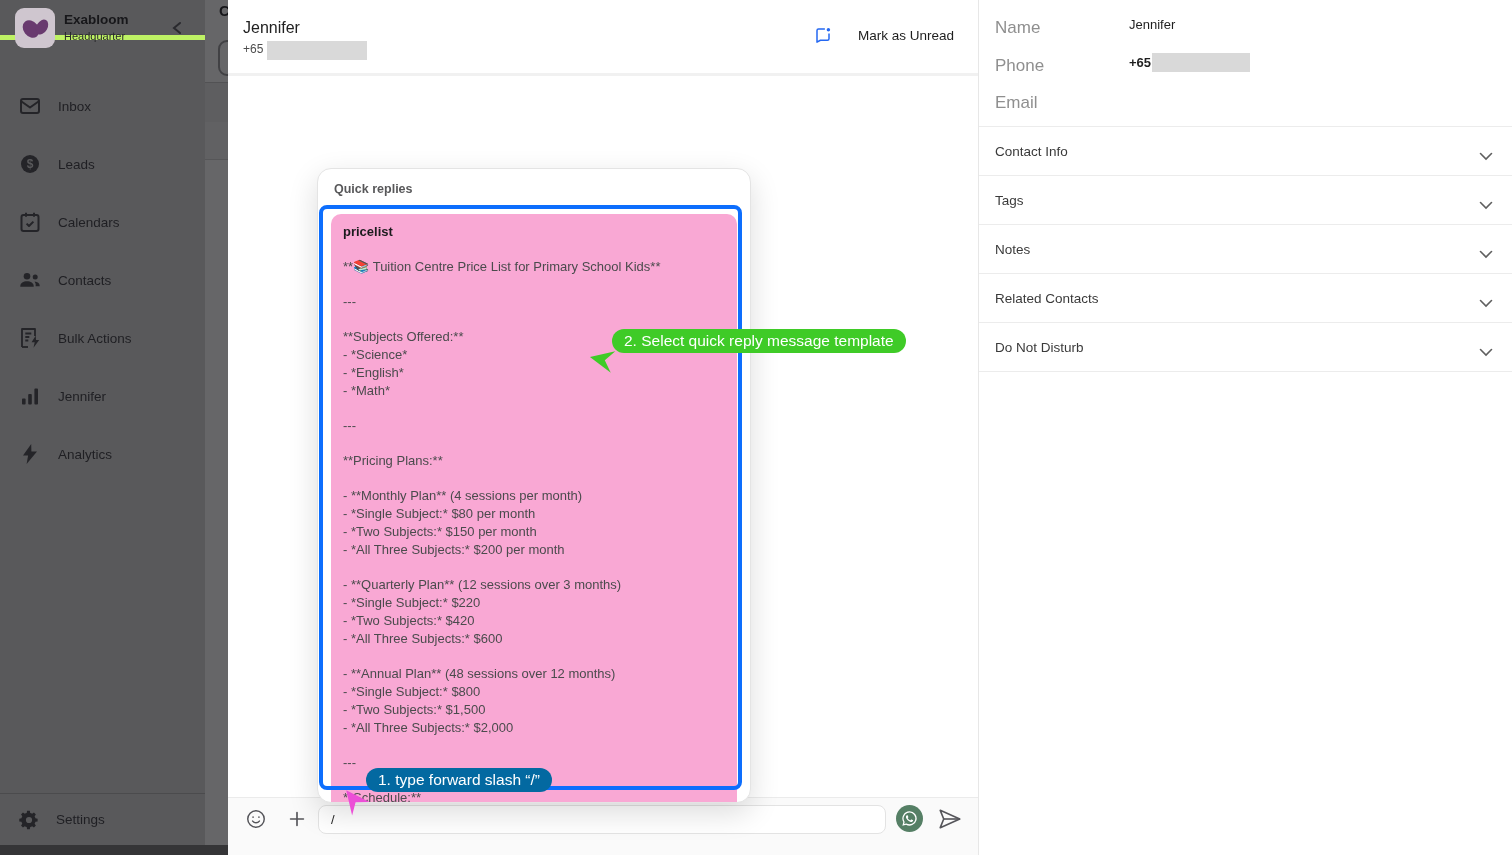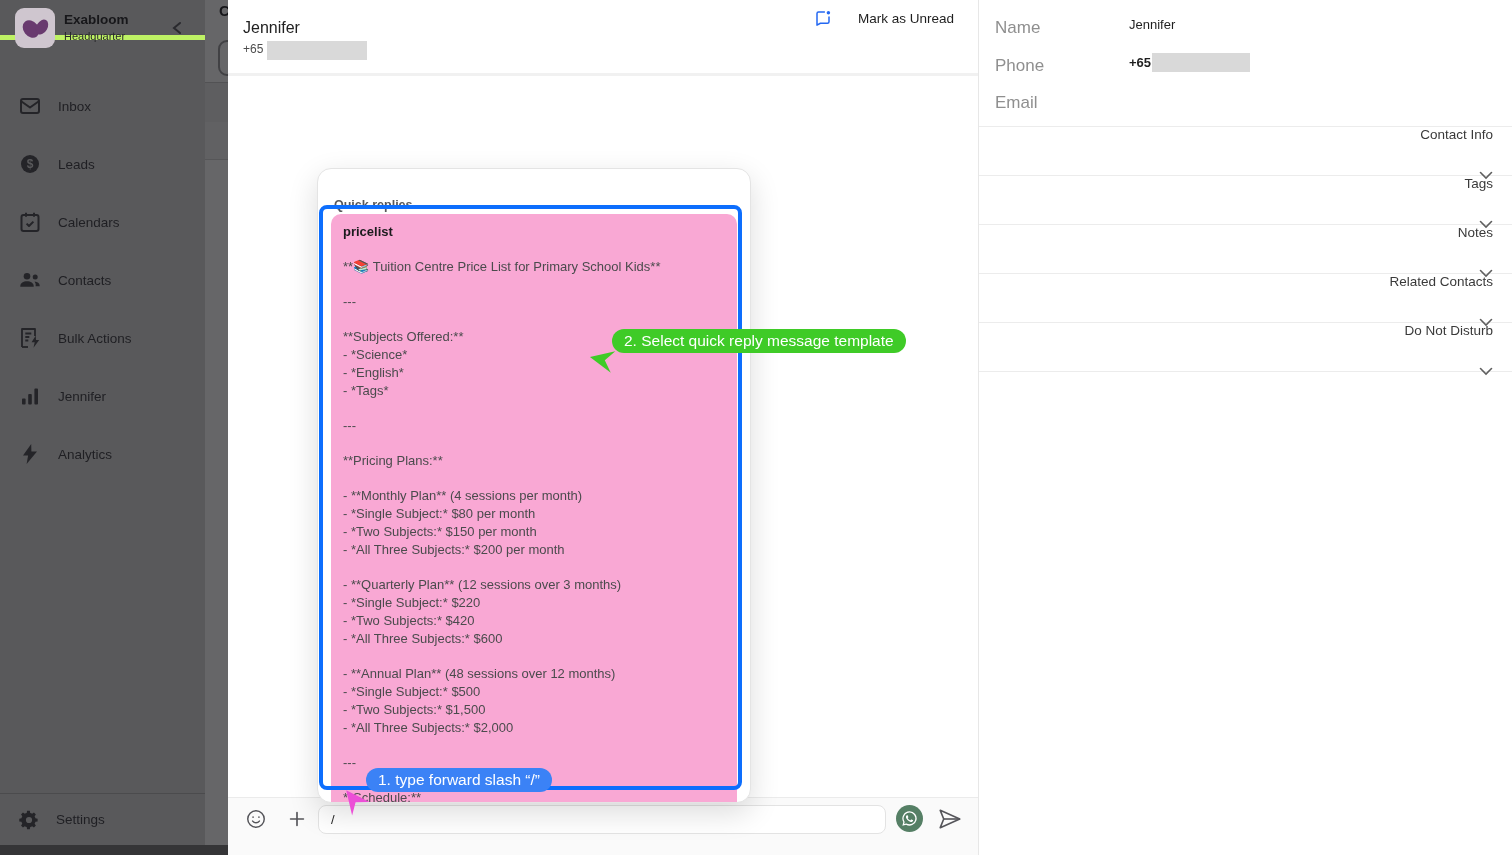--- a/index.html
+++ b/index.html
@@ -31,39 +31,39 @@
   .sliver-row1 { position:absolute; left:0; top:82px; width:23px; height:40px; background:#5E5E60; border-top:1px solid #525254; }
   .sliver-row2 { position:absolute; left:0; top:122px; width:23px; height:38px; background:#616163; border-bottom:1px solid #565658; }
   .dark-band { left:0; top:845px; width:228px; height:10px; background:#353537; z-index:2; }
 
   
   .chat { left:228px; top:0; width:750px; height:855px; background:#fff; z-index:2; }
   .chat-header { position:absolute; left:0; top:0; width:750px; height:76px; background:#fff; border-bottom:3px solid #F1F1F1; }
   .contact-name { position:absolute; left:15px; top:19px; font-size:16px; font-weight:500; color:#212121; }
   .phone-row { position:absolute; left:15px; top:42px; font-size:12px; color:#4D4D4D; }
   .phone-redact { position:absolute; left:39px; top:41px; width:100px; height:19px; background:#D9D9D9; }
-  .unread-btn { position:absolute; right:24px; top:9px; display:flex; align-items:center; gap:26px; cursor:pointer; }
+  .unread-btn { position:absolute; right:24px; top:26px; display:flex; align-items:center; gap:26px; cursor:pointer; }
   .unread-btn .ic { width:18px; height:18px; }
   .unread-btn .lbl { font-size:13.5px; color:#1E1E1E; }
 
   
   .composer { position:absolute; left:0; top:797px; width:750px; height:58px; background:#FAFAFA; border-top:1px solid #EBEBEB; }
   .emoji-btn { position:absolute; left:17px; top:10px; width:22px; height:22px; color:#55555A; cursor:pointer; }
   .plus-btn  { position:absolute; left:58px; top:10px; width:22px; height:22px; color:#55555A; cursor:pointer; }
   .msg-input { position:absolute; left:90px; top:7px; width:568px; height:29px; border:1px solid #E3E3E3; border-radius:8px;
                background:#fff; font-family:"Liberation Sans",sans-serif; font-size:13px; color:#1F1F1F; padding:0 12px; outline:none; }
   .wa-badge { position:absolute; left:668px; top:7px; width:27px; height:27px; border-radius:50%; background:#557F65;
               display:flex; align-items:center; justify-content:center; cursor:pointer; }
   .wa-badge svg { width:19px; height:19px; }
   .send-btn { position:absolute; left:709px; top:8px; width:26px; height:26px; color:#55555A; cursor:pointer; }
 
   
   .qr-popup { left:317px; top:168px; width:434px; height:635px; background:#fff; border:1px solid #E4E4E4; border-radius:14px;
               box-shadow:0 10px 30px rgba(0,0,0,.14); overflow:hidden; z-index:3; }
-  .qr-title { position:absolute; left:16px; top:29px; font-size:12.5px; font-weight:bold; color:#58585A; }
+  .qr-title { position:absolute; left:16px; top:13px; font-size:12.5px; font-weight:bold; color:#58585A; }
   .qr-card { position:absolute; left:13px; top:45px; width:406px; background:#f9a8d4; border-radius:10px; padding:9px 12px; }
   .tpl-name { height:18px; line-height:18px; font-size:13px; font-weight:bold; color:#1B1B1D; }
   .tpl-line { height:18px; line-height:18px; font-size:13px; color:#4B4B4D; white-space:nowrap; overflow:hidden; }
   .tpl-line.blank { height:17px; }
   .qr-highlight { left:319px; top:205px; width:423px; height:585px; border:4px solid #0D6EFD; border-radius:8px;
                   z-index:4; pointer-events:none; background:transparent; }
 
   
   .ann-pill { position:absolute; height:24px; line-height:24px; padding:0 12px; border-radius:12px;
               color:#fff; font-size:15.5px; white-space:nowrap; z-index:5; }
@@ -74,22 +74,22 @@
   .cursor-step1 { left:340px; top:786px; transform:rotate(52deg); }
 
   
   .cpanel { left:978px; top:0; width:534px; height:855px; background:#fff; border-left:1px solid #E7E7E7; z-index:2; }
   .cfield { position:absolute; left:0; width:534px; height:38px; }
   .cfield .flabel { position:absolute; left:16px; top:10px; font-size:17px; color:#8F8F8F; }
   .cfield .fvalue { position:absolute; left:150px; top:9px; font-size:13px; color:#1F1F1F; }
   .cfield .fvalue.bold { font-weight:bold; }
   .cfield .fredact { position:absolute; left:173px; top:7px; width:98px; height:19px; background:#D9D9D9; }
   .csections { position:absolute; left:0; top:126px; width:534px; border-top:1px solid #ECECEC; }
-  .csection { position:relative; height:49px; border-bottom:1px solid #ECECEC; display:flex; align-items:flex-end;
-              justify-content:space-between; padding:0 20px 0 16px; cursor:pointer;flex-direction:column; }
+  .csection { position:relative; height:49px; border-bottom:1px solid #ECECEC; display:flex; align-items:center;
+              justify-content:space-between; padding:0 20px 0 16px; cursor:pointer; }
   .csection .slabel { font-size:13.5px; color:#3A3A3A; }
   .csection .chev { width:14px; height:9px; color:#5F5F5F; }
 </style>
 </head>
 <body>
 
 <div class="app">
 
   <aside class="abs sidebar">
     <div class="sb-header">
@@ -234,56 +234,56 @@
       <div class="tpl-name">pricelist</div>
       <div id="tpl-lines">
           <div class="tpl-line blank"></div>
           <div class="tpl-line">**📚 Tuition Centre Price List for Primary School Kids**</div>
           <div class="tpl-line blank"></div>
           <div class="tpl-line">---</div>
           <div class="tpl-line blank"></div>
           <div class="tpl-line">**Subjects Offered:**</div>
           <div class="tpl-line">- *Science*</div>
           <div class="tpl-line">- *English*</div>
-          <div class="tpl-line">- *Tags*</div>
+          <div class="tpl-line">- *Math*</div>
           <div class="tpl-line blank"></div>
           <div class="tpl-line">---</div>
           <div class="tpl-line blank"></div>
           <div class="tpl-line">**Pricing Plans:**</div>
           <div class="tpl-line blank"></div>
           <div class="tpl-line">- **Monthly Plan** (4 sessions per month)</div>
           <div class="tpl-line">- *Single Subject:* $80 per month</div>
           <div class="tpl-line">- *Two Subjects:* $150 per month</div>
           <div class="tpl-line">- *All Three Subjects:* $200 per month</div>
           <div class="tpl-line blank"></div>
           <div class="tpl-line">- **Quarterly Plan** (12 sessions over 3 months)</div>
           <div class="tpl-line">- *Single Subject:* $220</div>
           <div class="tpl-line">- *Two Subjects:* $420</div>
           <div class="tpl-line">- *All Three Subjects:* $600</div>
           <div class="tpl-line blank"></div>
           <div class="tpl-line">- **Annual Plan** (48 sessions over 12 months)</div>
-          <div class="tpl-line">- *Single Subject:* $500</div>
+          <div class="tpl-line">- *Single Subject:* $800</div>
           <div class="tpl-line">- *Two Subjects:* $1,500</div>
           <div class="tpl-line">- *All Three Subjects:* $2,000</div>
           <div class="tpl-line blank"></div>
           <div class="tpl-line">---</div>
           <div class="tpl-line blank"></div>
           <div class="tpl-line">**Schedule:**</div>
         </div>
     </div>
   </section>
   <div class="abs qr-highlight" id="qr-highlight" style="border-color: rgb(13, 110, 253);"></div>
 
   <div class="ann-pill pill-step2" id="pill-step2" style="background: rgb(63, 203, 39);">2. Select quick reply message template</div>
   <div class="ann-cursor cursor-step2">
     <svg viewBox="0 0 32 32" width="27" height="27">
         <path id="cur2" d="M2 16 L30 3 L20 16 L30 29 Z" fill="#3FCB27"></path>
       </svg>
   </div>
-  <div class="ann-pill pill-step1" id="pill-step1" style="background: #3b82f6;">1. type forward slash “/”</div>
+  <div class="ann-pill pill-step1" id="pill-step1" style="background: #0369a1;">1. type forward slash “/”</div>
   <div class="ann-cursor cursor-step1">
     <svg viewBox="0 0 32 32" width="27" height="27">
         <path id="cur1" d="M2 16 L30 3 L20 16 L30 29 Z" fill="#EC4FD7"></path>
       </svg>
   </div>
 
   <aside class="abs cpanel">
     <div id="cfields">
         <div class="cfield" style="top: 8px;">
           <span class="flabel">Name</span>

